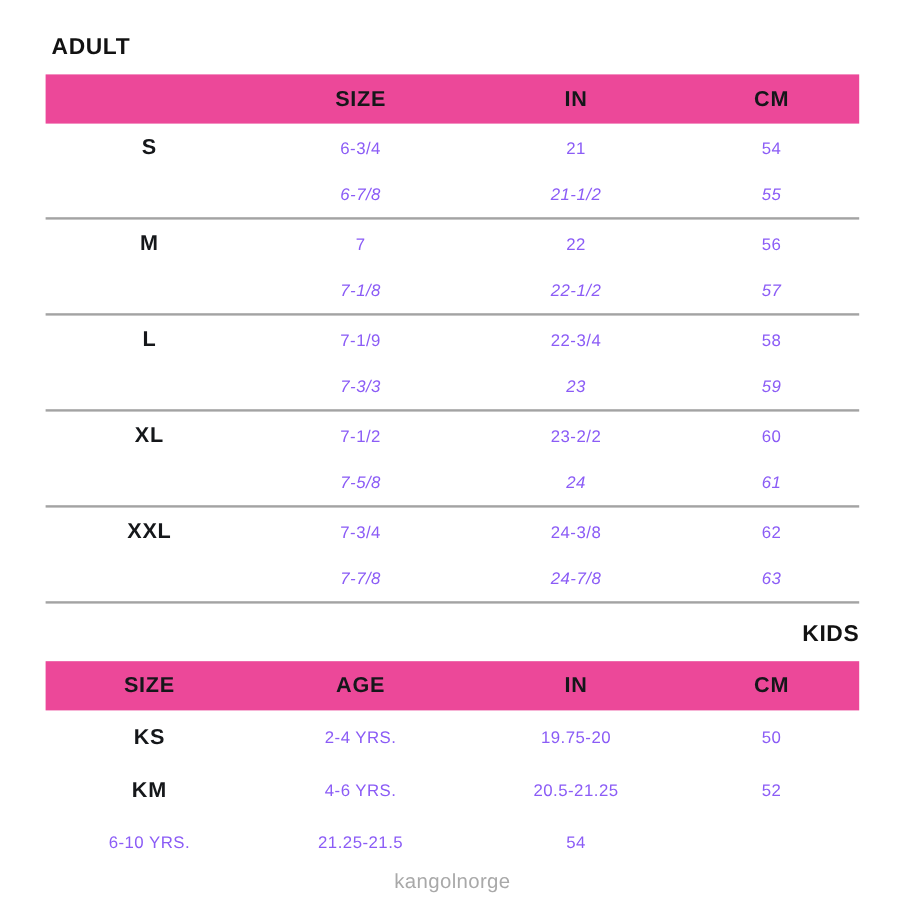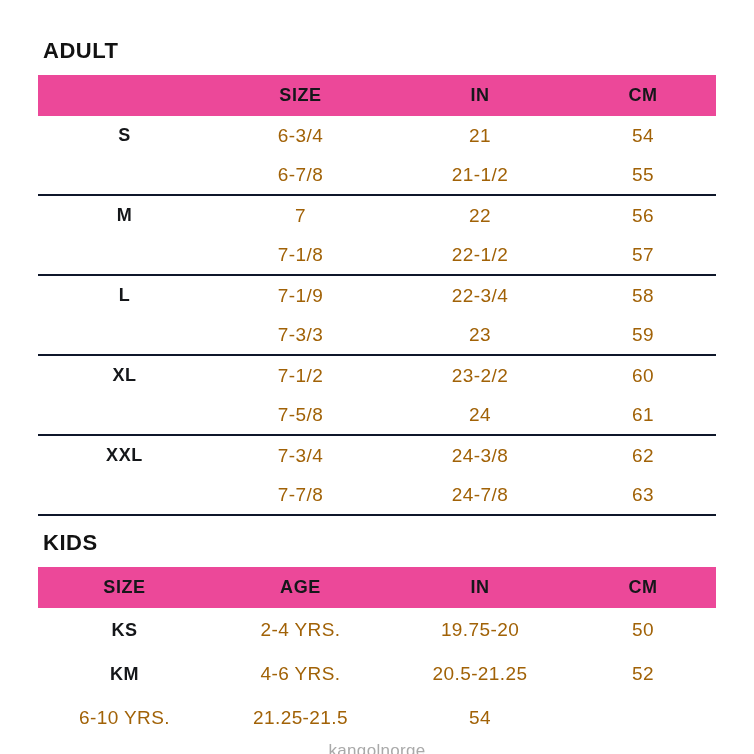--- a/index.html
+++ b/index.html
@@ -11,25 +11,25 @@
     width: 754px;
     height: 754px;
     overflow: hidden;
     font-family: "Liberation Sans", sans-serif;
     -webkit-font-smoothing: antialiased;
   }
   .page {
     padding: 26px 38px 0 38px;
   }
   .section-title {
-    font-size: 22px;
+    font-size: 19px;
     font-weight: 800;
     letter-spacing: 0.5px;
     color: #121212;
-    margin: 14px 0 0 5px;
+    margin: 4px 0 0 5px;
     line-height: 1;
   }
   .size-table {
     margin-top: 13px;
     width: 678px;
   }
   .thead {
     display: grid;
     grid-template-columns: 173px 179px 180px 146px;
     height: 41px;
@@ -47,36 +47,38 @@
     display: grid;
     grid-template-columns: 173px 179px 180px 146px;
     height: 39px;
     align-items: center;
     text-align: center;
   }
   .kids-table .tr {
     height: 44px;
   }
   .td {
-    font-size: 19px;
+    font-size: 14px;
     font-weight: 400;
-    color: #a16207;
+    color: #8b5cf6;
     letter-spacing: 0.4px;
   }
   .td.label {
     font-weight: 700;
     font-size: 18px;
     color: #15171a;
     letter-spacing: 0.6px;
   }
   .tr.rule {
-    border-bottom: 2px solid #0f172a;
+    border-bottom: 2px solid #a3a3a3;
+    font-style: italic;
   }
   .kids-heading {
     margin-top: 16px;
+    text-align: right;
   }
   .footer {
     text-align: center;
     margin-top: 1px;
     font-size: 17px;
     letter-spacing: 0.3px;
     color: #a9a9a9;
   }
 </style>
 </head>

